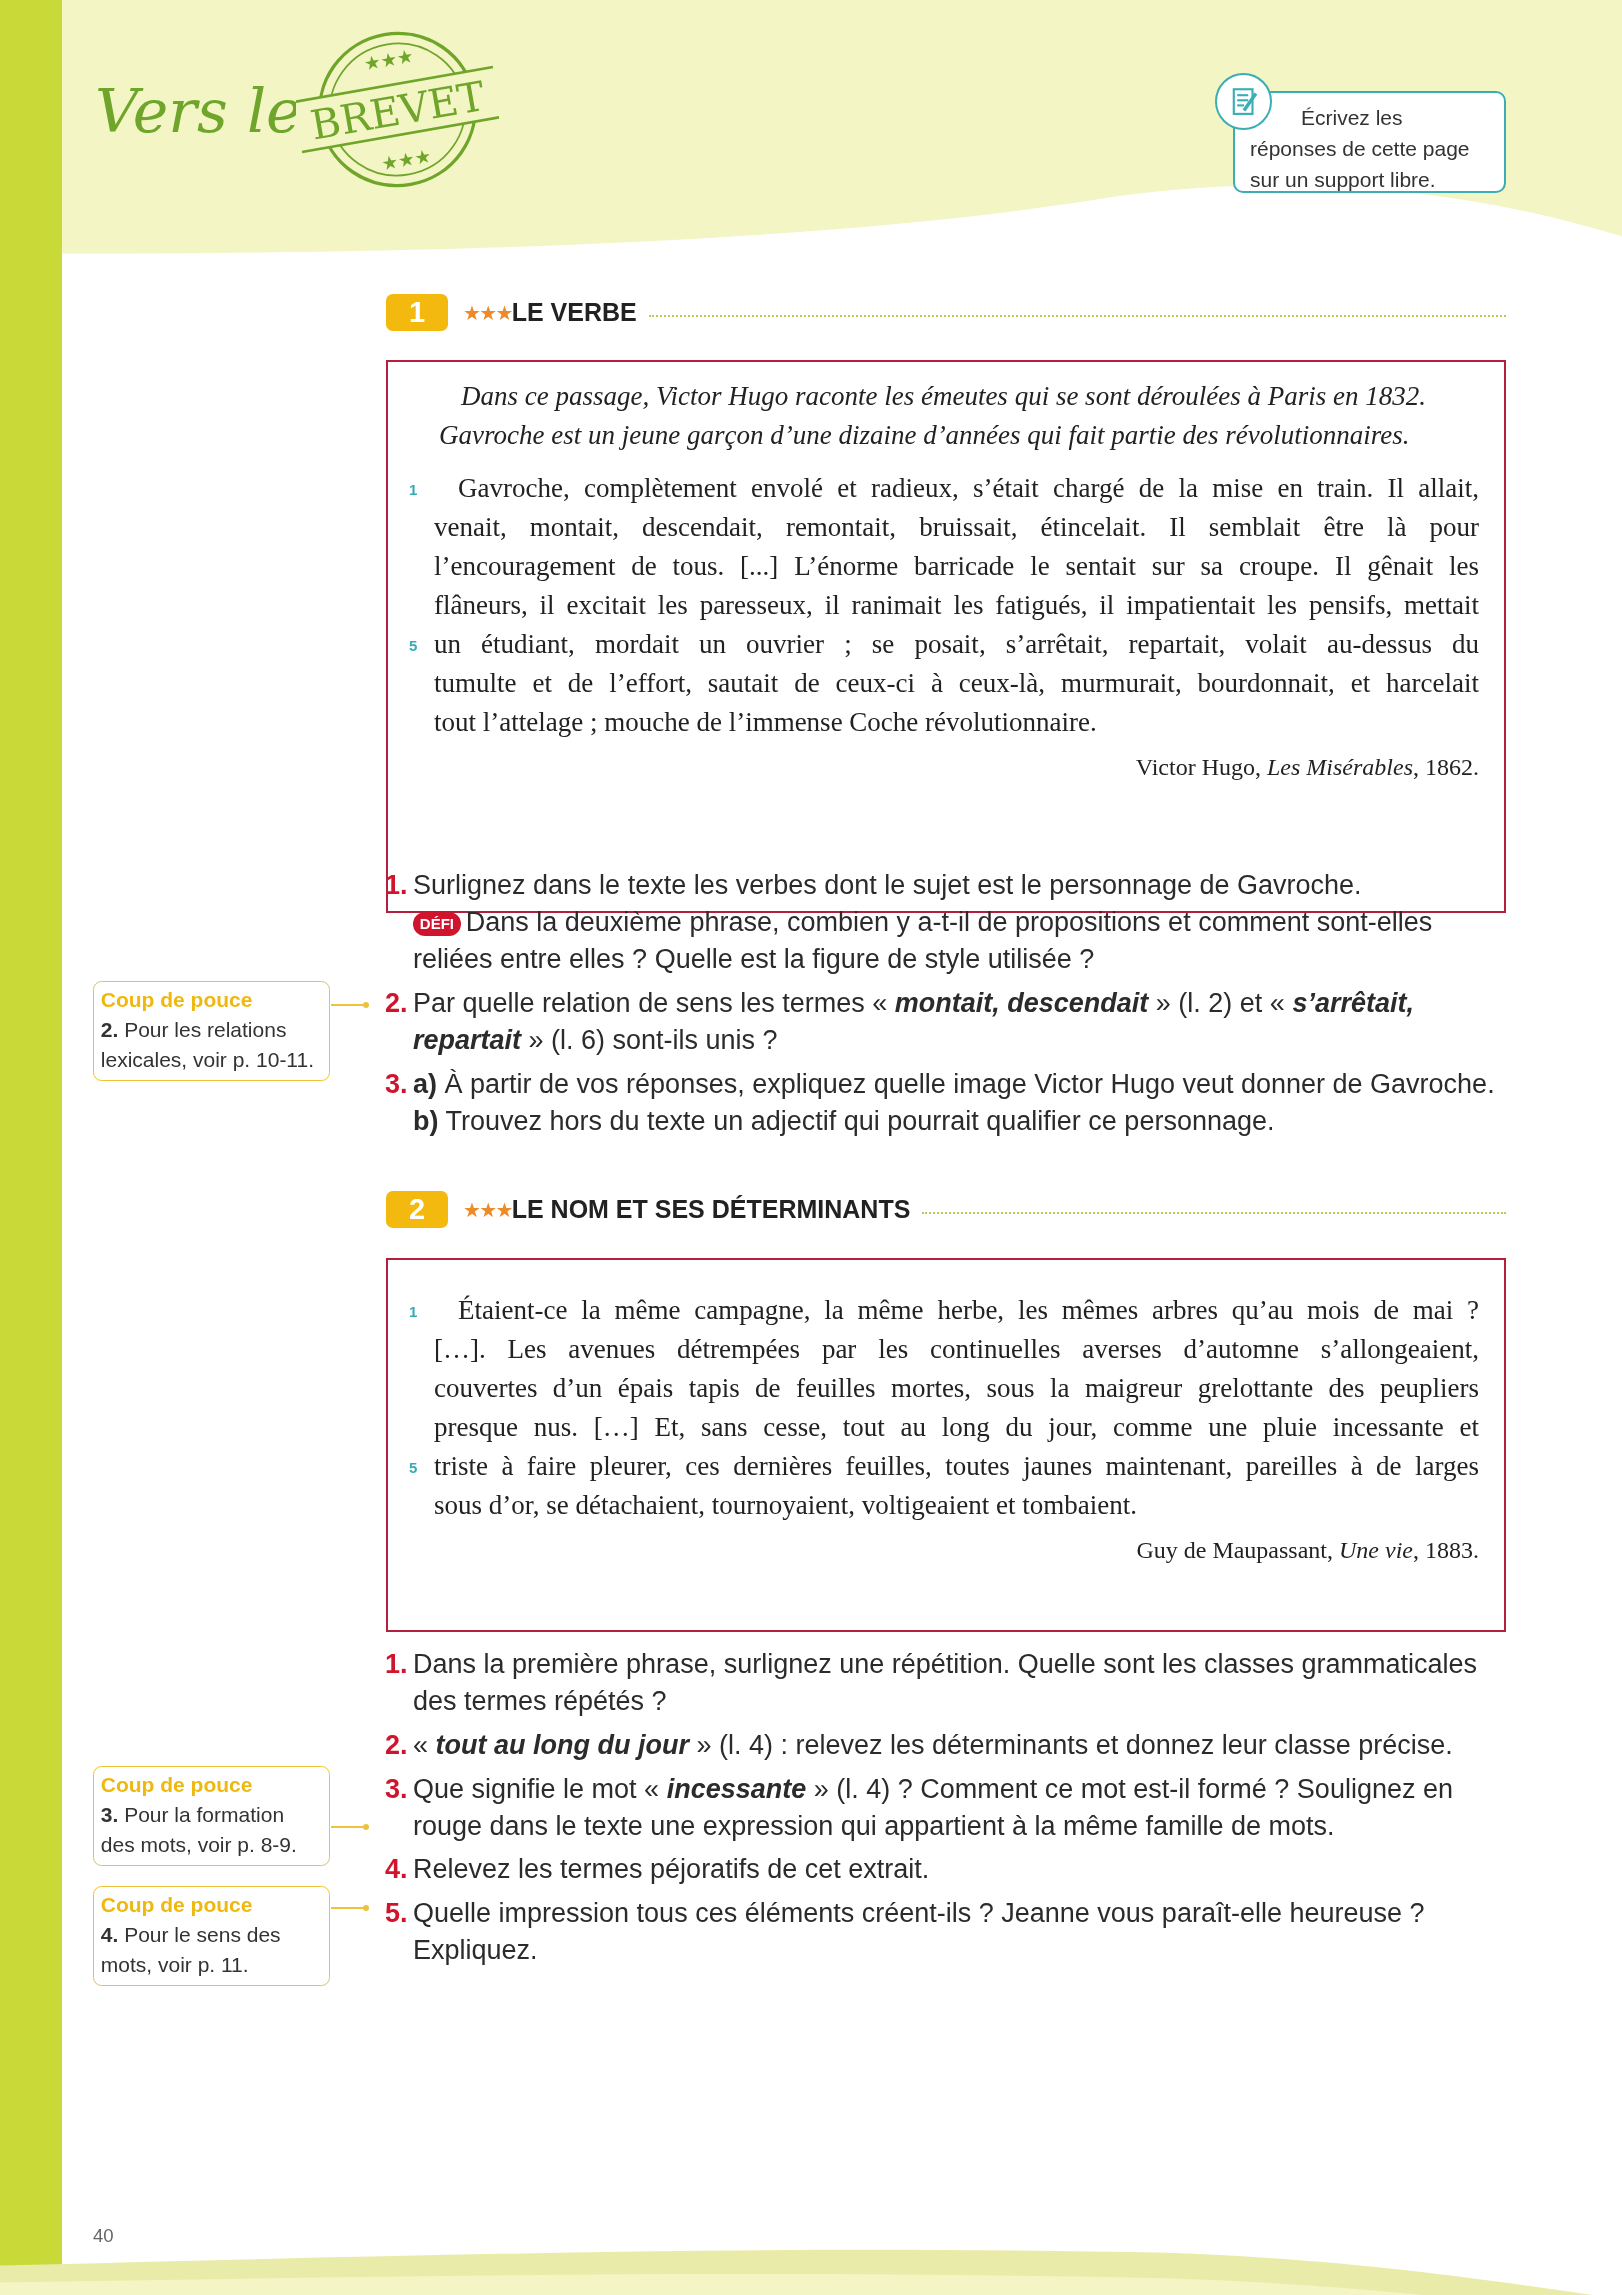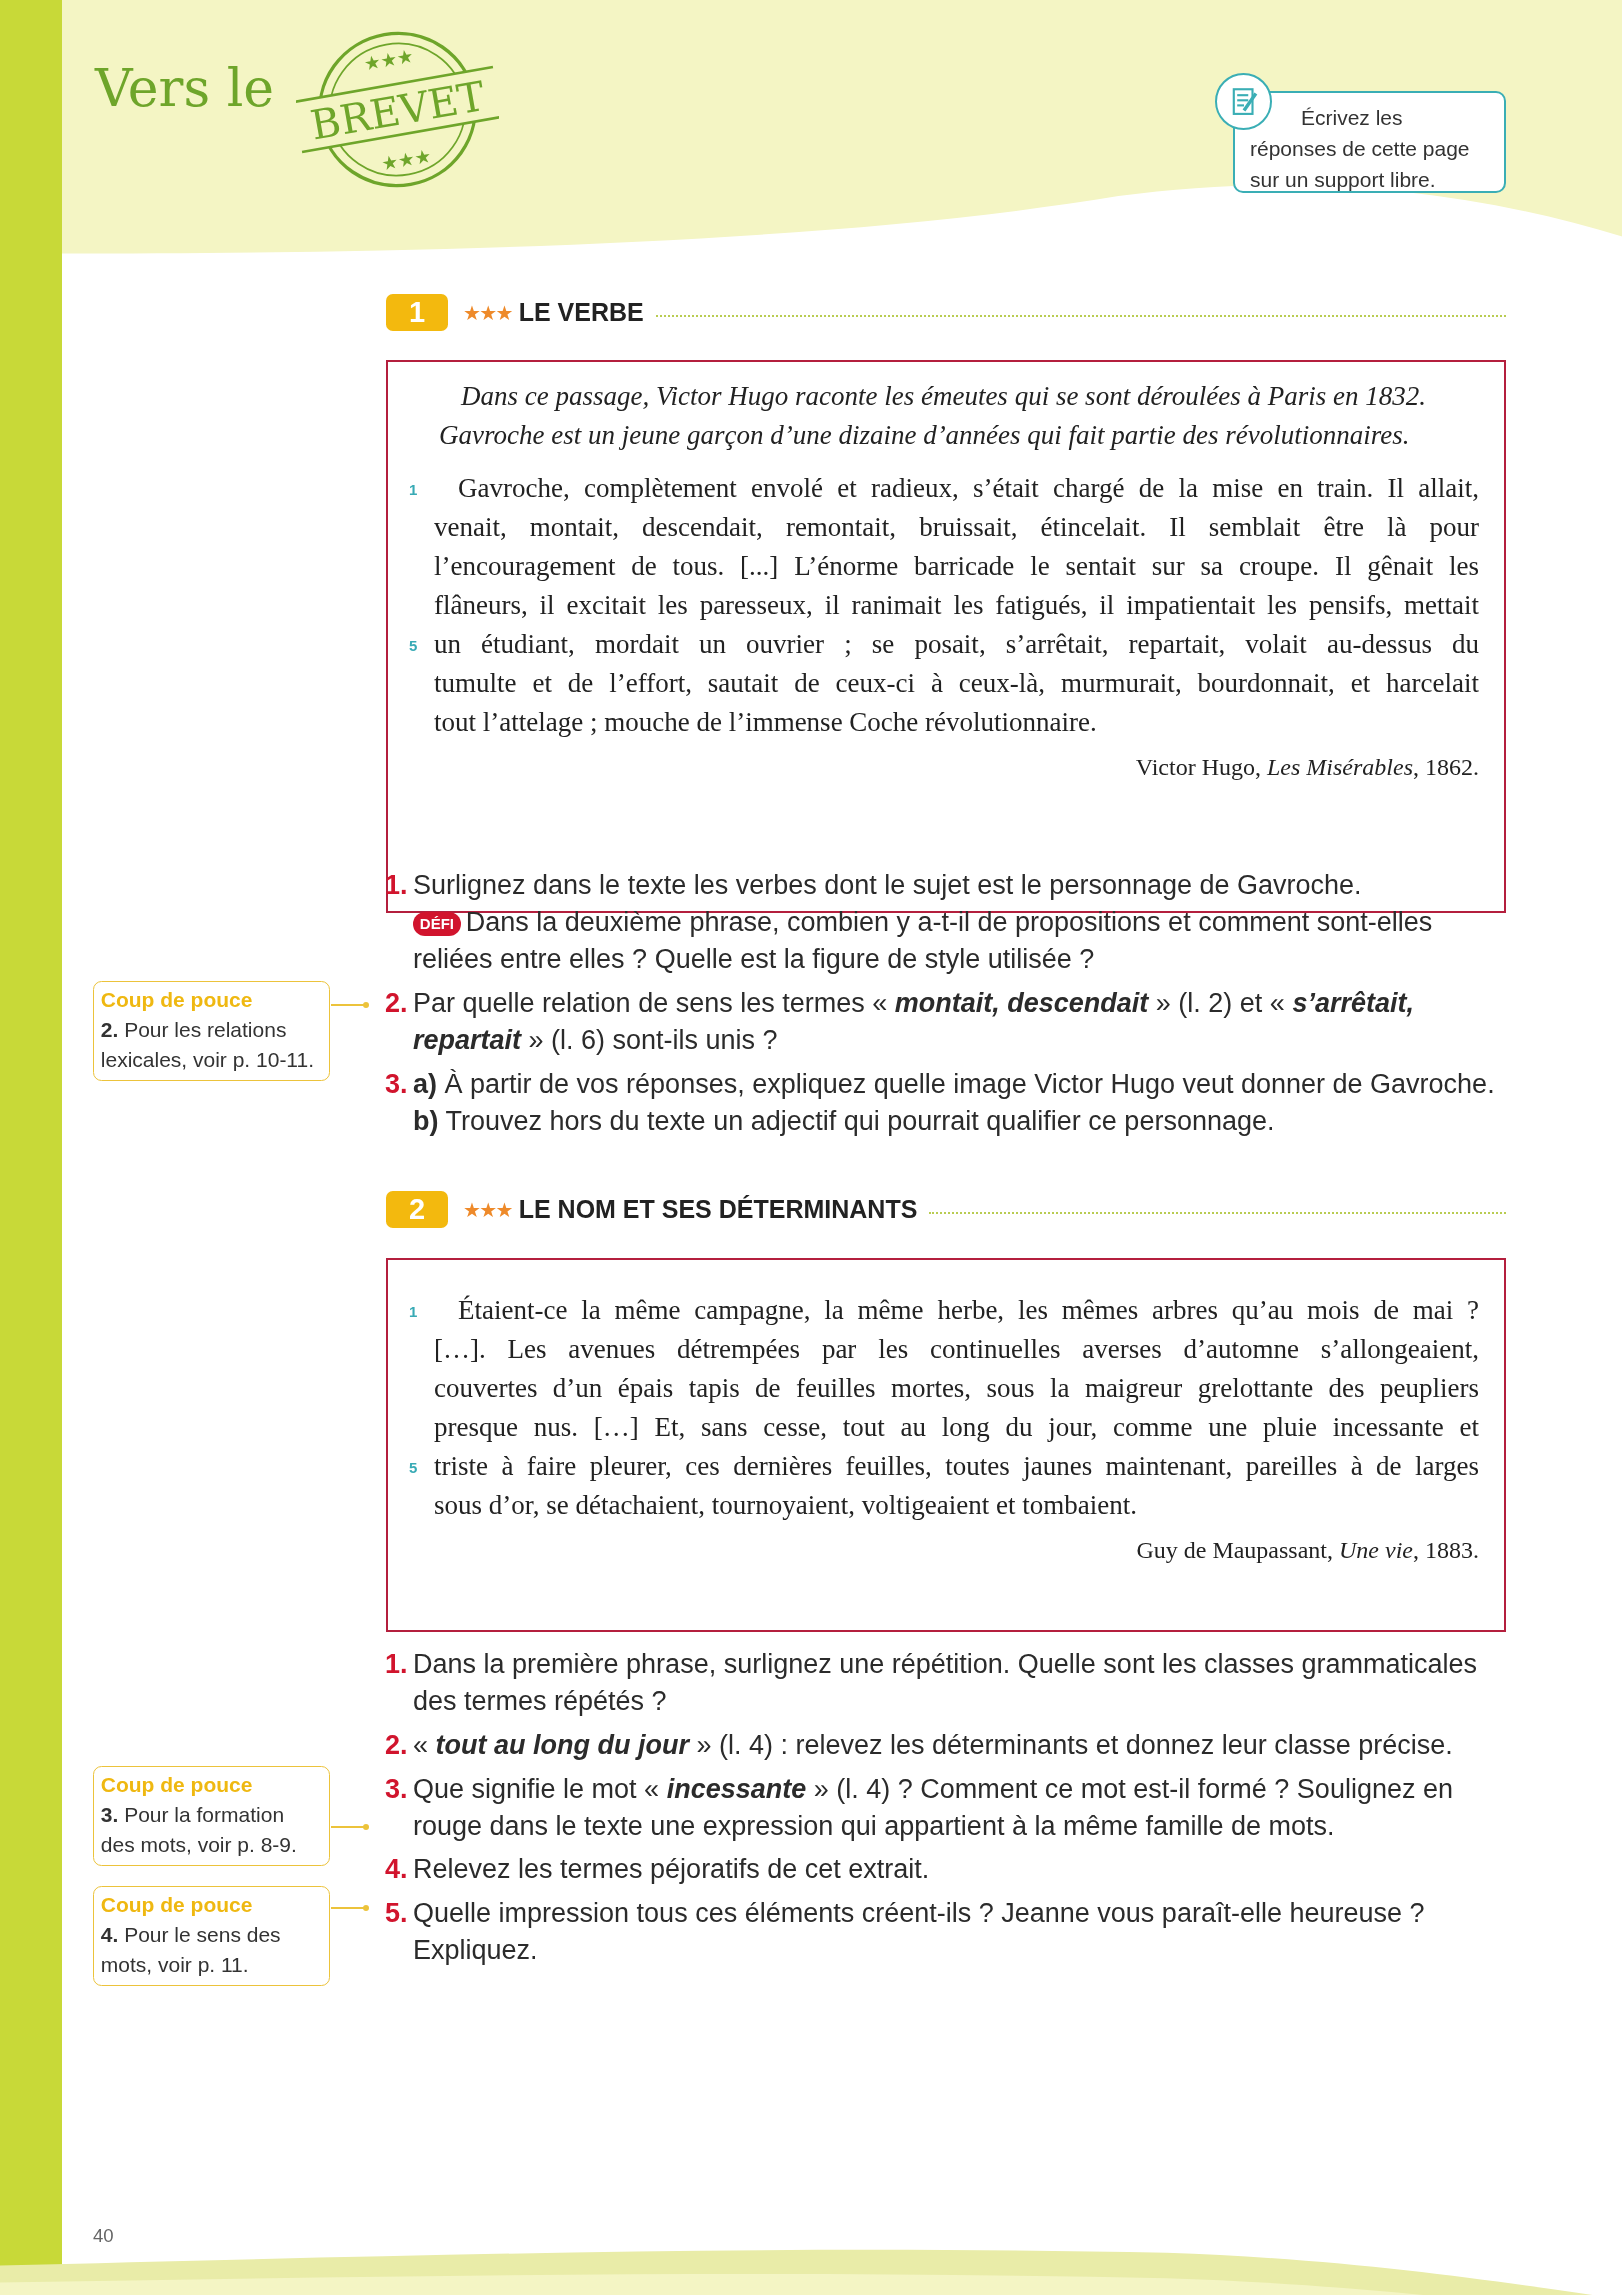--- a/index.html
+++ b/index.html
@@ -4,32 +4,32 @@
 <style>
   * { box-sizing: border-box; margin: 0; padding: 0; }
   html, body { width: 1623px; height: 2295px; background: #ffffff; overflow: hidden; }
   body { position: relative; font-family: "Liberation Sans", sans-serif; color: #2b2b2b; }
 
   .left-band { position: absolute; left: 0; top: 0; width: 62px; height: 2295px; background: #c8d938; }
   .top-wave { position: absolute; left: 62px; top: 0; width: 1561px; height: 355px; }
   .bottom-wave { position: absolute; left: 0; top: 2164px; width: 1623px; height: 132px; }
 
   
-  .brand { position: absolute; left: 95px; top: 58px; font-family: "DejaVu Serif", serif; color: #6ea52a; font-size: 52px; }
+  .brand { position: absolute; left: 95px; top: 76px; font-family: "DejaVu Serif", serif; color: #6ea52a; font-size: 60px; font-style: italic; }
   .stamp { position: absolute; left: 296px; top: 25px; width: 203px; height: 169px; }
 
   .note-box { position: absolute; left: 1233px; top: 91px; width: 273px; height: 102px; border: 2.5px solid #3aaeb5; border-radius: 10px; background: #fff; padding: 8.5px 12px 0 15px; font-size: 21px; line-height: 31px; color: #333; }
   .note-box .line1 { padding-left: 51px; }
   .note-icon { position: absolute; left: 1215px; top: 73px; width: 57px; height: 57px; border-radius: 50%; border: 2.5px solid #3aaeb5; background: #fff; display: flex; align-items: center; justify-content: center; }
 
   
   .sec-head { position: absolute; left: 386px; height: 39px; display: flex; align-items: center; width: 1120px; }
   .sec-num { width: 62px; height: 37px; background: #f3b90e; border-radius: 6.8px; color: #fff; font-weight: bold; font-size: 29px; display: flex; align-items: center; justify-content: center; }
   .sec-stars { color: #ee8a2a; font-size: 20px; margin-left: 15px; letter-spacing: -1.7px; }
-  .sec-title { font-weight: bold; font-size: 25px; margin-left: 7px; color: #222; font-family: "Liberation Sans Narrow", "Liberation Sans", sans-serif; transform-origin: left center; }
+  .sec-title { font-weight: bold; font-size: 25px; margin-left: 0; color: #222; font-family: "Liberation Sans Narrow", "Liberation Sans", sans-serif; transform-origin: left center; }
   .sec-dots { flex: 1; margin-left: 12px; border-bottom: 2.5px dotted #b9cc52; height: 1.7px; margin-top: 6.8px; }
 
   
   .text-box { position: absolute; left: 386px; width: 1120px; border: 2.5px solid #b41f3d; background: #fff; font-family: "Liberation Serif", serif; font-size: 27px; color: #222; }
   .intro { font-style: italic; padding-left: 73px; padding-right: 25px; line-height: 39px; }
   .passage { position: relative; padding-left: 46px; padding-right: 25px; line-height: 39px; text-align: justify; }
   .pline { display: block; position: relative; white-space: nowrap; text-align-last: justify; }
   .pline.last { text-align-last: left; }
   .lnum { position: absolute; left: -25px; font-family: "Liberation Sans", sans-serif; font-size: 15px; font-weight: bold; color: #38aab5; top: 1.7px; }
   .source { text-align: right; padding-right: 25px; font-size: 24px; }

